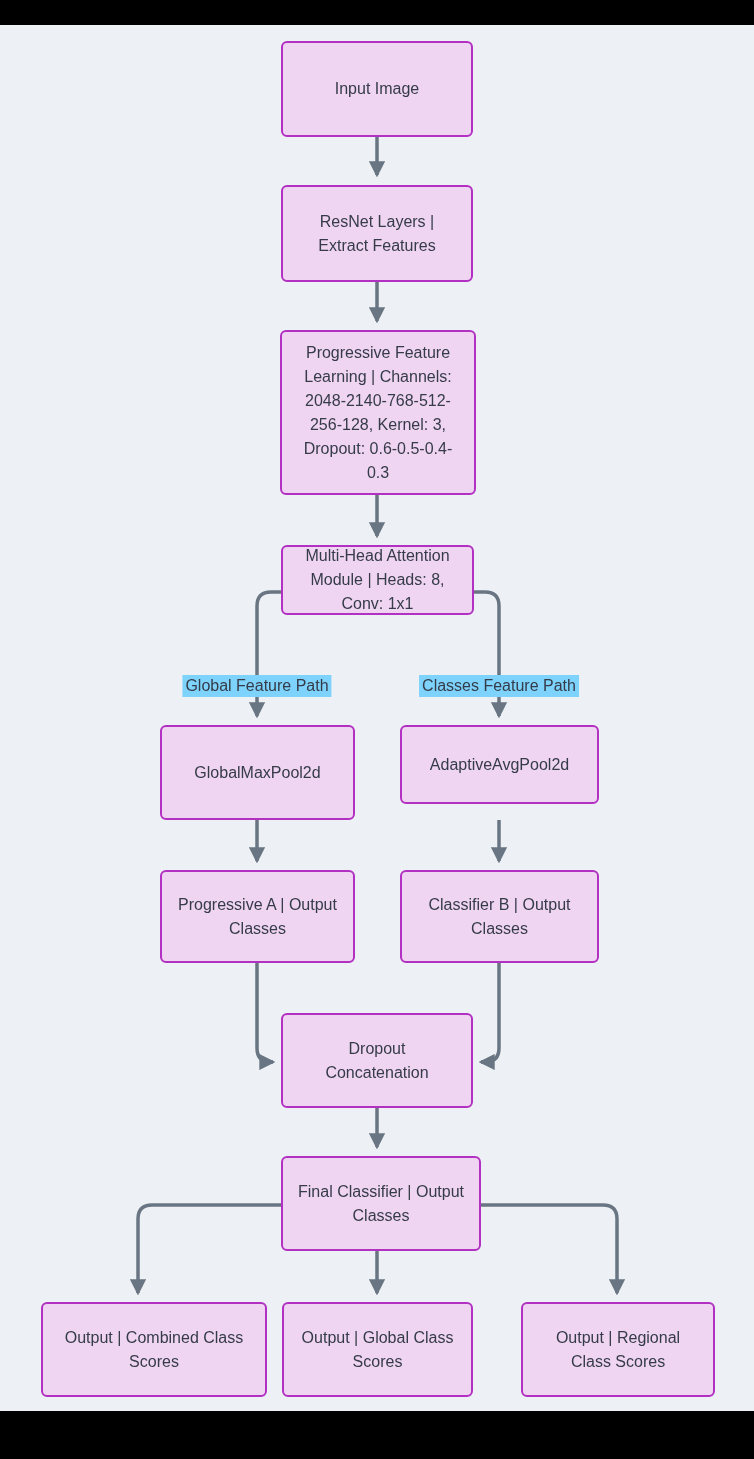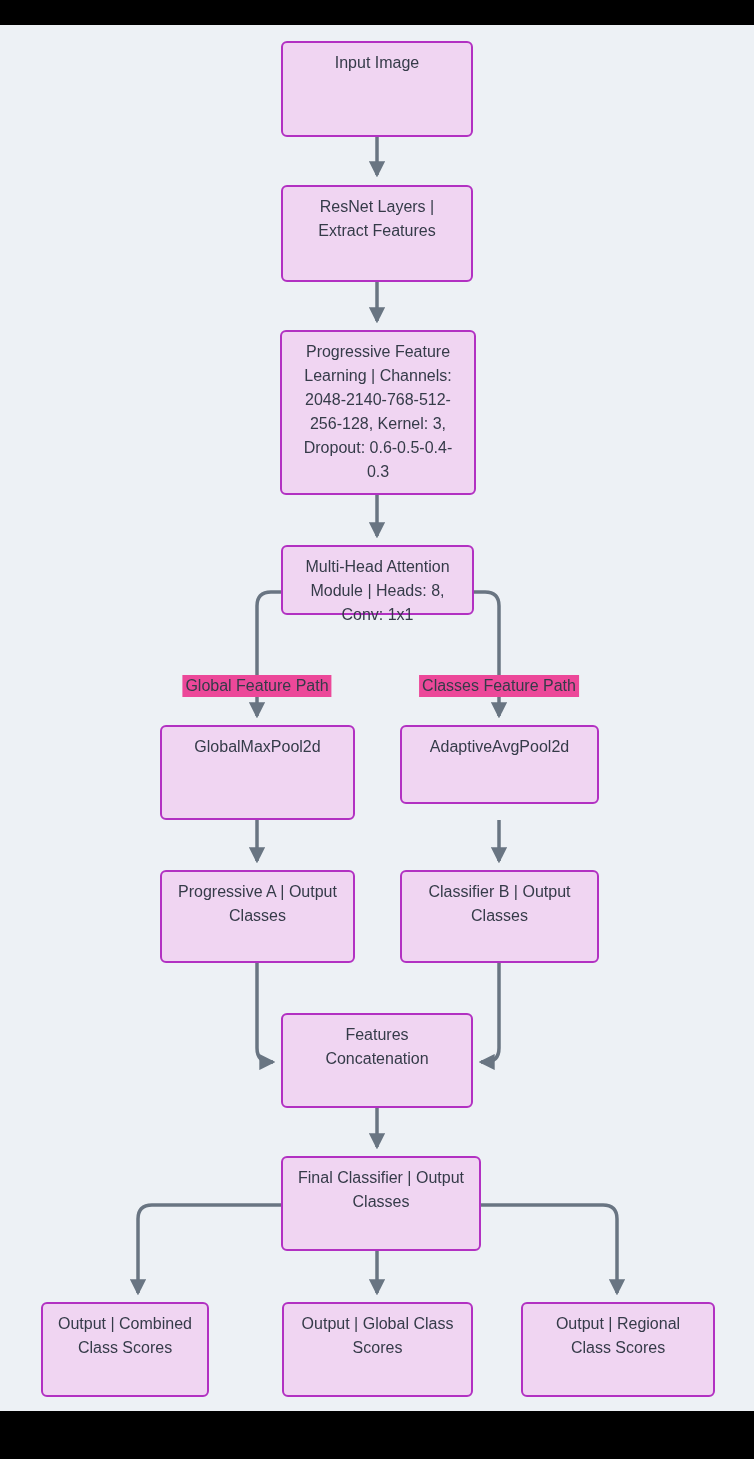--- a/index.html
+++ b/index.html
@@ -40,34 +40,34 @@
     width: 754px;
     height: 1386px;
   }
   .node {
     position: absolute;
     box-sizing: border-box;
     background: #f0d5f2;
     border: 2px solid #b231c2;
     border-radius: 6px;
     display: flex;
-    align-items: flex-start;
+    align-items: center;
     justify-content: center;
     text-align: center;
     color: #353b49;
     font-size: 16px;
     line-height: 24px;
     padding: 8px 12px;
     z-index: 2;
   }
   .node.tight { padding: 8px 20px; }
   .edge-label {
     position: absolute;
     transform: translate(-50%, -50%);
-    background: #ec4899;
+    background: #7dd3fc;
     color: #353b49;
     font-size: 16px;
     line-height: 20px;
     padding: 1px 3px;
     white-space: nowrap;
     z-index: 3;
   }
 </style>
 </head>
 <body>
@@ -131,28 +131,28 @@
 
     <div class="node" style="left:160px; top:845px; width:195px; height:93px">
       <span>Progressive A | Output Classes</span>
     </div>
 
     <div class="node" style="left:400px; top:845px; width:199px; height:93px">
       <span>Classifier B | Output Classes</span>
     </div>
 
     <div class="node tight" style="left:281px; top:988px; width:192px; height:95px">
-      <span>Features Concatenation</span>
+      <span>Dropout Concatenation</span>
     </div>
 
     <div class="node" style="left:281px; top:1131px; width:200px; height:95px">
       <span>Final Classifier | Output Classes</span>
     </div>
 
-    <div class="node" style="left:41px; top:1277px; width:168px; height:95px">
+    <div class="node" style="left:41px; top:1277px; width:226px; height:95px">
       <span>Output | Combined Class Scores</span>
     </div>
 
     <div class="node" style="left:282px; top:1277px; width:191px; height:95px">
       <span>Output | Global Class Scores</span>
     </div>
 
     <div class="node" style="left:521px; top:1277px; width:194px; height:95px">
       <span>Output | Regional Class Scores</span>
     </div>

